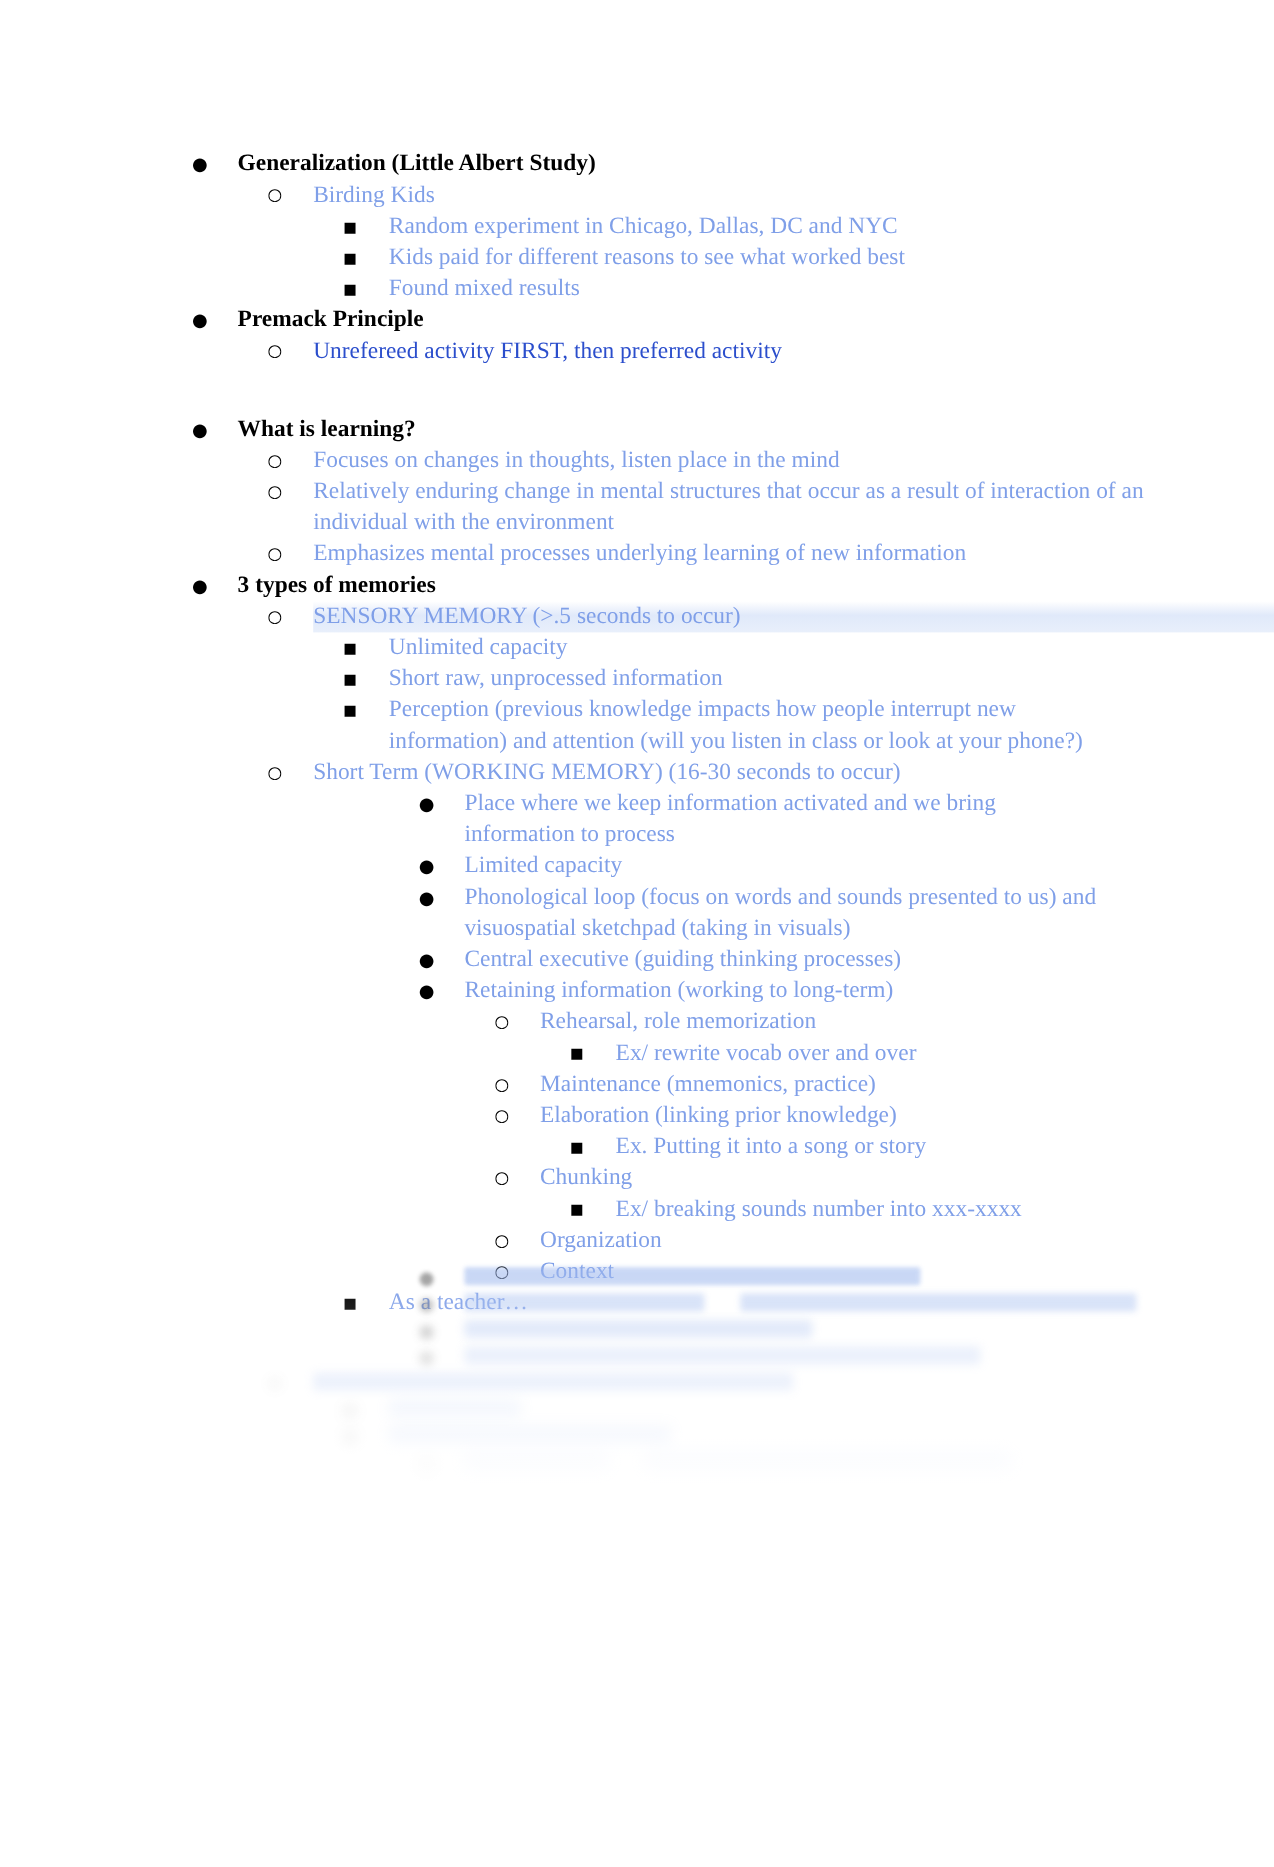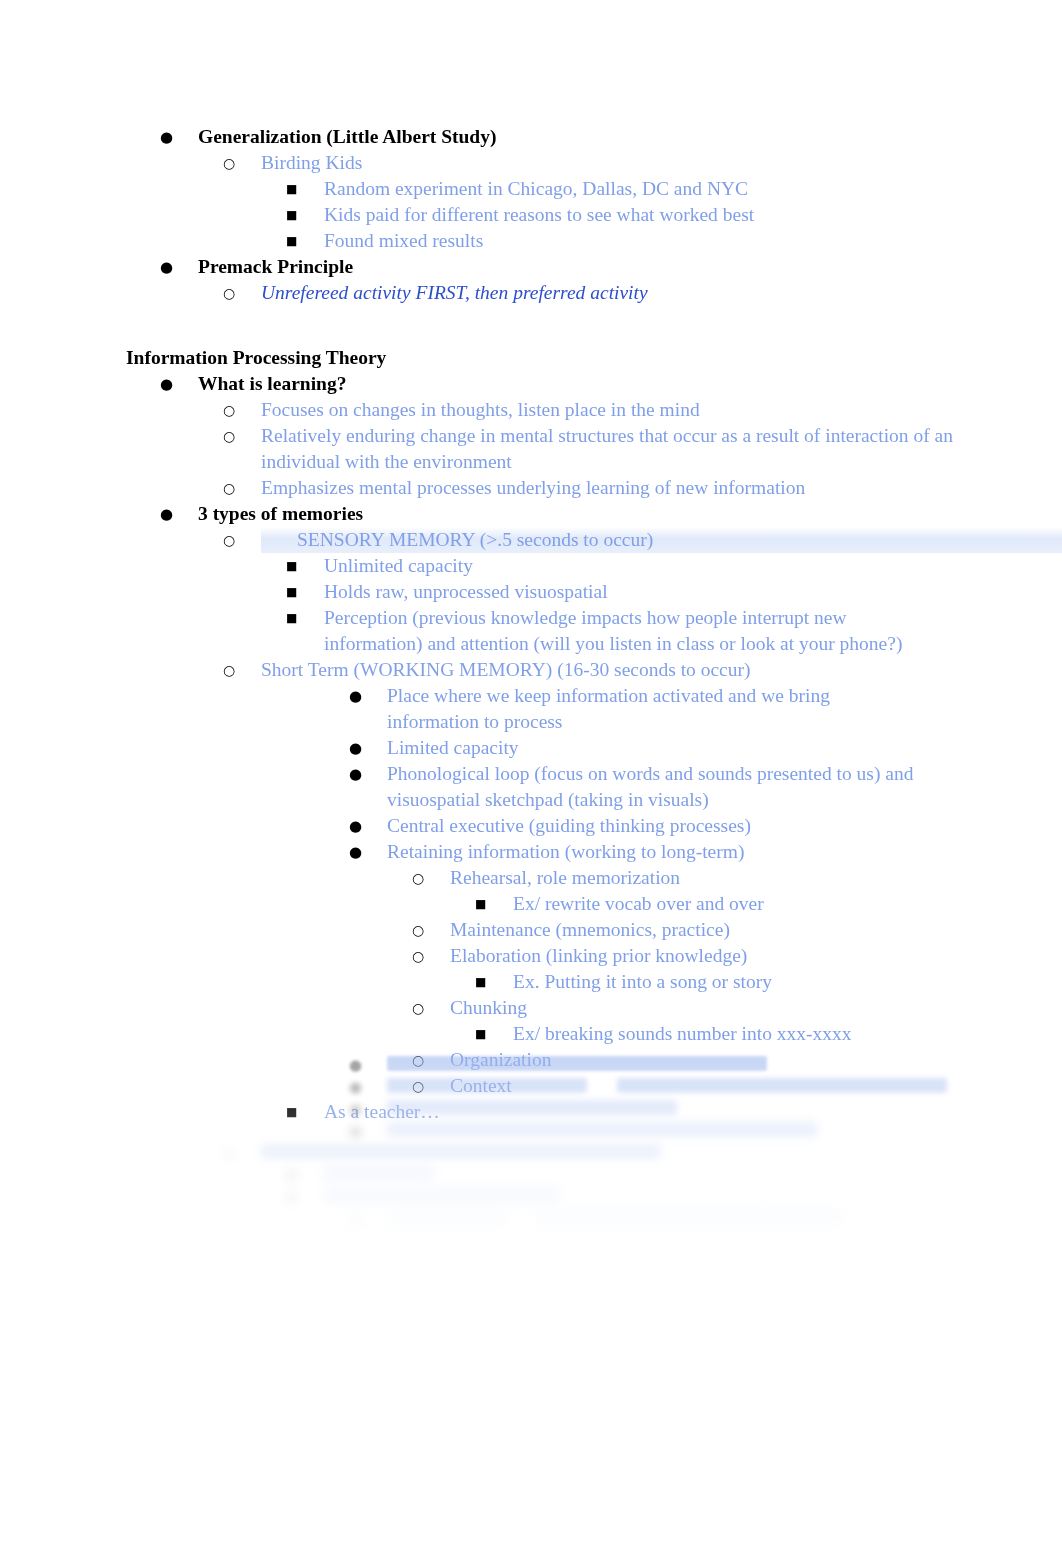--- a/index.html
+++ b/index.html
@@ -72,26 +72,25 @@
     font-size: 19.5px;
     line-height: 26px;
     font-weight: bold;
     color: #000000;
   }
 
   .spacer { height: 26px; }
   .spacer-sm { height: 13px; }
 
   
-  .blue-strong { color: #2b4ecc !important; font-style: italic; }
+  .blue-strong { color: #2b4ecc !important; }
 
   
   .hl {
     background: linear-gradient(to bottom, rgba(218,228,248,0) 0%, rgba(214,226,248,0.75) 45%, rgba(214,226,248,0.55) 100%);
-    padding-left: 36px;
   }
 
   
   #faded {
     position: absolute;
     left: 0;
     top: 1052px;
     width: 1062px;
     height: 260px;
   }
@@ -159,21 +158,20 @@
   </div>
 
   <div class="row lvl2">
     <span class="bullet b-circle">○</span>
     <span class="txt blue-strong">Unrefereed activity FIRST, then preferred activity</span>
   </div>
 
   <div class="spacer"></div>
   <div class="spacer-sm"></div>
 
-  <div class="heading">Information Processing Theory</div>
 
   <div class="row lvl1">
     <span class="bullet b-disc">●</span>
     <span class="txt">What is learning?</span>
   </div>
 
   <div class="row lvl2">
     <span class="bullet b-circle">○</span>
     <span class="txt">Focuses on changes in thoughts, listen place in the mind</span>
   </div>
@@ -198,21 +196,21 @@
     <span class="txt hl">SENSORY MEMORY (&gt;.5 seconds to occur)</span>
   </div>
 
   <div class="row lvl3">
     <span class="bullet b-square">■</span>
     <span class="txt">Unlimited capacity</span>
   </div>
 
   <div class="row lvl3">
     <span class="bullet b-square">■</span>
-    <span class="txt">Holds raw, unprocessed visuospatial</span>
+    <span class="txt">Short raw, unprocessed information</span>
   </div>
 
   <div class="row lvl3" style="width:660px">
     <span class="bullet b-square">■</span>
     <span class="txt">Perception (previous knowledge impacts how people interrupt new information) and attention (will you listen in class or look at your phone?)</span>
   </div>
 
   <div class="row lvl2">
     <span class="bullet b-circle">○</span>
     <span class="txt">Short Term (WORKING MEMORY) (16-30 seconds to occur)</span>

